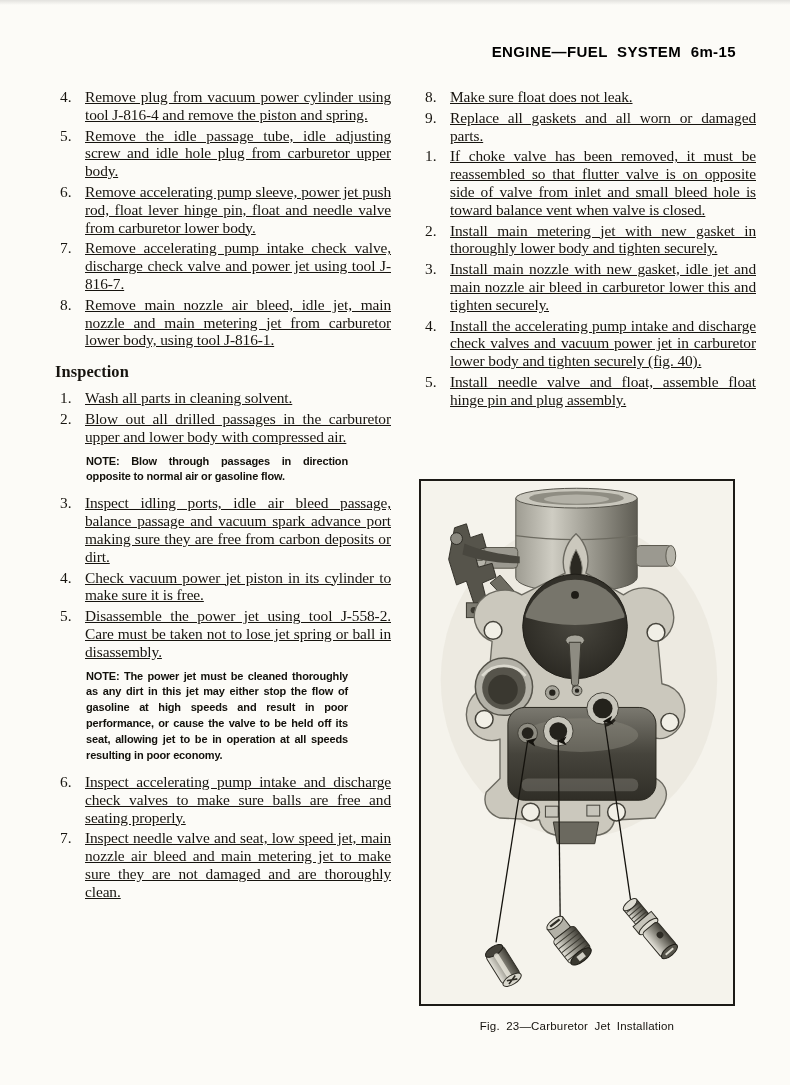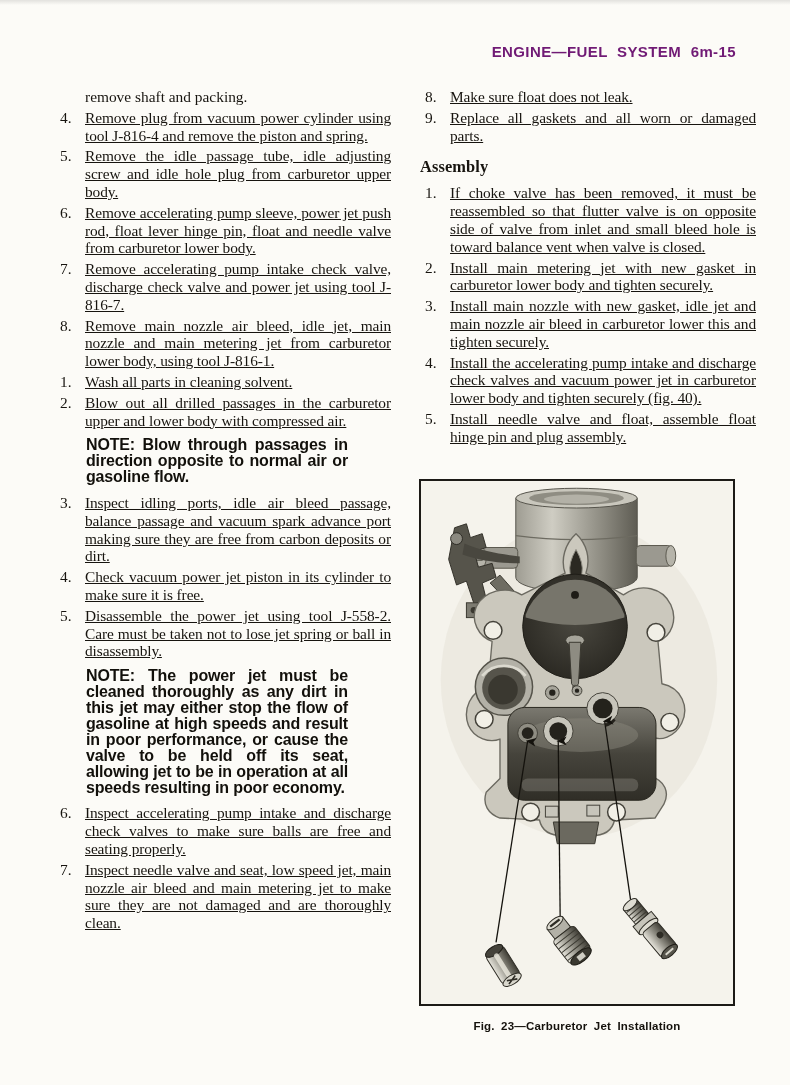--- a/index.html
+++ b/index.html
@@ -13,61 +13,60 @@
   }
   .page::before{
     content:"";position:absolute;left:0;top:0;width:790px;height:5px;
     background:linear-gradient(to bottom, rgba(0,0,0,.10), rgba(0,0,0,0));
     pointer-events:none;
   }
   .page-header{
     position:absolute;top:43px;right:54px;
     font-family:"Liberation Sans", sans-serif;
     font-weight:bold;font-size:15px;letter-spacing:.4px;word-spacing:5px;
-    color:#701a75;
+    color:#000000;
   }
   .col{position:absolute;top:88px;width:336px;}
   .col-left{left:55px;}
   .col-right{left:420px;}
   .cont{margin:0 0 3px 0;padding-left:30px;font-size:15.4px;line-height:17.8px;}
   .li{display:grid;grid-template-columns:30px 1fr;margin:0 0 3px 0;
       font-size:15.4px;line-height:17.8px;}
   .li .num{padding-left:5px;}
   .li .txt{text-align:justify;letter-spacing:-.1px;text-decoration:underline;}
   .sec{font-size:16.4px;font-weight:bold;margin:13px 0 7px 0;letter-spacing:.1px;}
   .note{
     font-family:"Liberation Sans", sans-serif;font-weight:bold;
-    font-size:16px;line-height:15.9px;
+    font-size:11px;line-height:15.9px;
     margin:8px 0 9px 31px;width:262px;
     text-align:justify;letter-spacing:-.15px;color:#12100b;
   }
   .fig-frame{
     position:absolute;left:419px;top:479px;width:316px;height:527px;
     margin:0;box-sizing:border-box;
     border:2px solid #1c1a16;background:#f6f4ed;
   }
   .fig-frame svg{display:block;width:100%;height:100%;}
   .fig-caption{
     position:absolute;left:419px;top:1020px;width:316px;
     text-align:center;
-    font-family:"Liberation Sans", sans-serif;font-weight:bold;
+    font-family:"Liberation Sans", sans-serif;font-weight:normal;
     font-size:11.5px;letter-spacing:.2px;word-spacing:3px;color:#14110c;
   }
 </style>
 </head>
 <body>
 
 <div class="page">
 
   <div class="page-header">
     <span>ENGINE—FUEL SYSTEM 6m-15</span>
   </div>
 
   <div class="col col-left">
-    <p class="cont">remove shaft and packing.</p>
 
     <div class="li">
       <span class="num">4.</span>
       <span class="txt">Remove plug from vacuum power cylinder using tool J-816-4 and remove the piston and spring.</span>
     </div>
     <div class="li">
       <span class="num">5.</span>
       <span class="txt">Remove the idle passage tube, idle adjusting screw and idle hole plug from carburetor upper body.</span>
     </div>
     <div class="li">
@@ -76,20 +75,21 @@
     </div>
     <div class="li">
       <span class="num">7.</span>
       <span class="txt">Remove accelerating pump intake check valve, discharge check valve and power jet using tool J-816-7.</span>
     </div>
     <div class="li">
       <span class="num">8.</span>
       <span class="txt">Remove main nozzle air bleed, idle jet, main nozzle and main metering jet from carburetor lower body, using tool J-816-1.</span>
     </div>
 
+    <h3 class="sec">Inspection</h3>
 
     <div class="li">
       <span class="num">1.</span>
       <span class="txt">Wash all parts in cleaning solvent.</span>
     </div>
     <div class="li">
       <span class="num">2.</span>
       <span class="txt">Blow out all drilled passages in the carburetor upper and lower body with compressed air.</span>
     </div>
 
@@ -125,29 +125,28 @@
   <div class="col col-right">
     <div class="li">
       <span class="num">8.</span>
       <span class="txt">Make sure float does not leak.</span>
     </div>
     <div class="li">
       <span class="num">9.</span>
       <span class="txt">Replace all gaskets and all worn or damaged parts.</span>
     </div>
 
-    <h3 class="sec">Assembly</h3>
 
     <div class="li">
       <span class="num">1.</span>
       <span class="txt">If choke valve has been removed, it must be reassembled so that flutter valve is on opposite side of valve from inlet and small bleed hole is toward balance vent when valve is closed.</span>
     </div>
     <div class="li">
       <span class="num">2.</span>
-      <span class="txt">Install main metering jet with new gasket in carburetor lower body and tighten securely.</span>
+      <span class="txt">Install main metering jet with new gasket in thoroughly lower body and tighten securely.</span>
     </div>
     <div class="li">
       <span class="num">3.</span>
       <span class="txt">Install main nozzle with new gasket, idle jet and main nozzle air bleed in carburetor lower this and tighten securely.</span>
     </div>
     <div class="li">
       <span class="num">4.</span>
       <span class="txt">Install the accelerating pump intake and discharge check valves and vacuum power jet in carburetor lower body and tighten securely (fig. 40).</span>
     </div>
     <div class="li">

